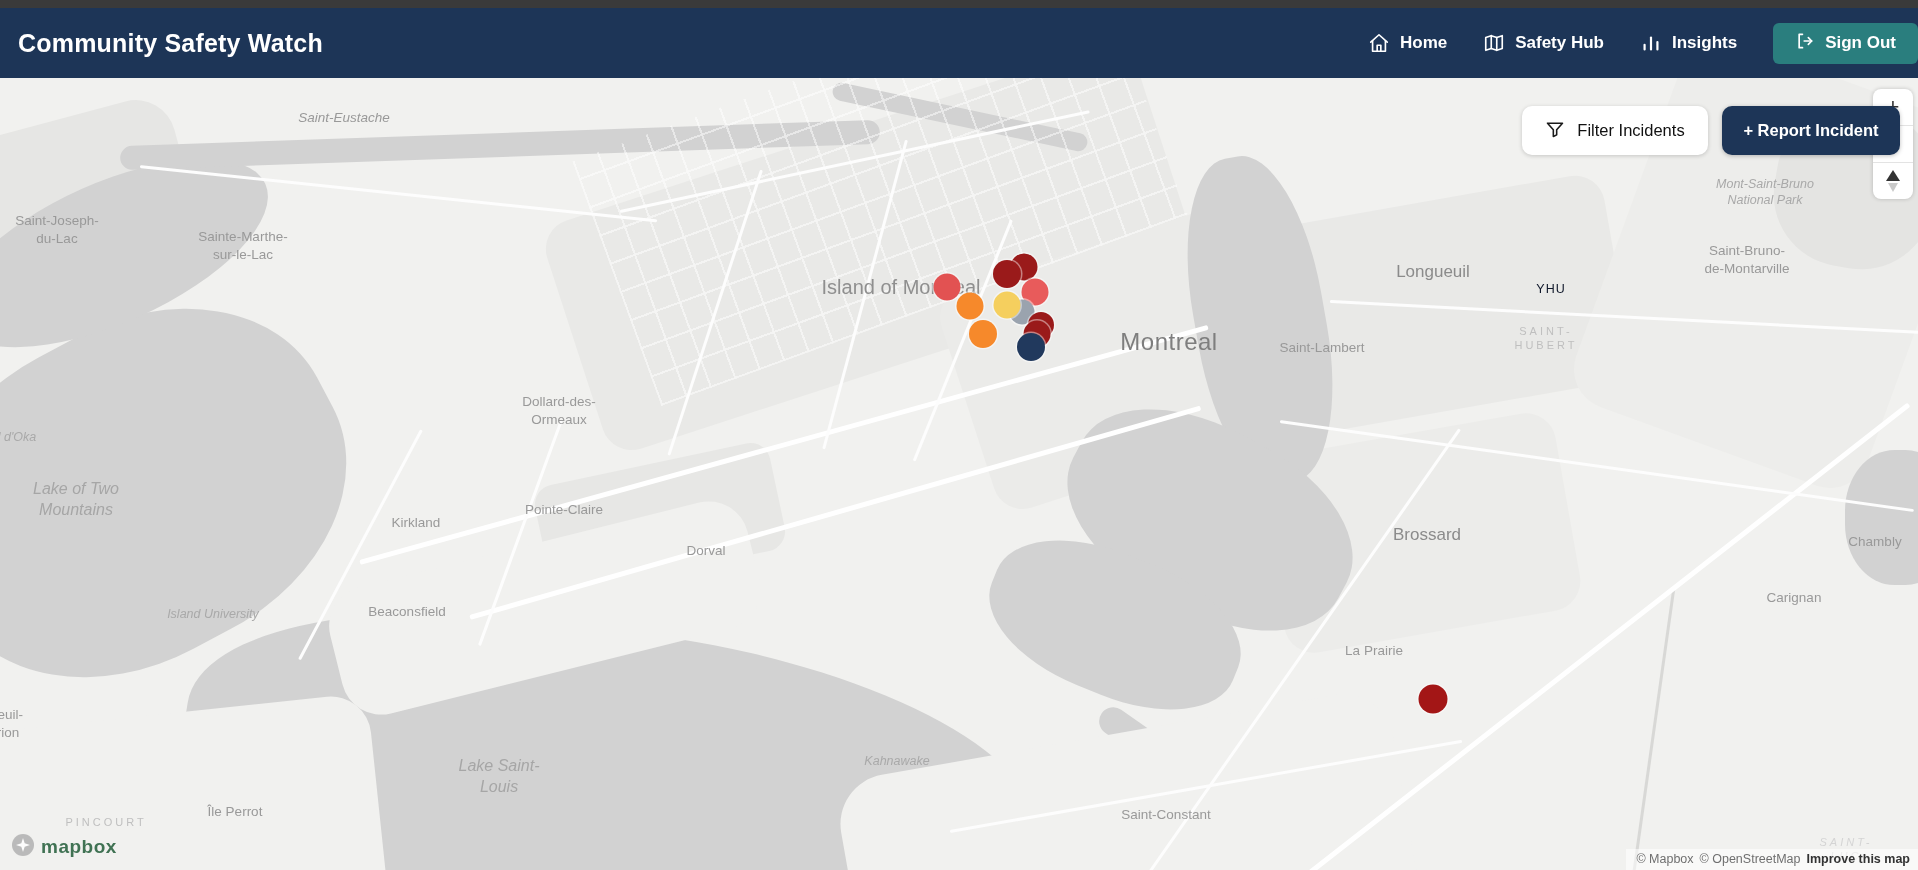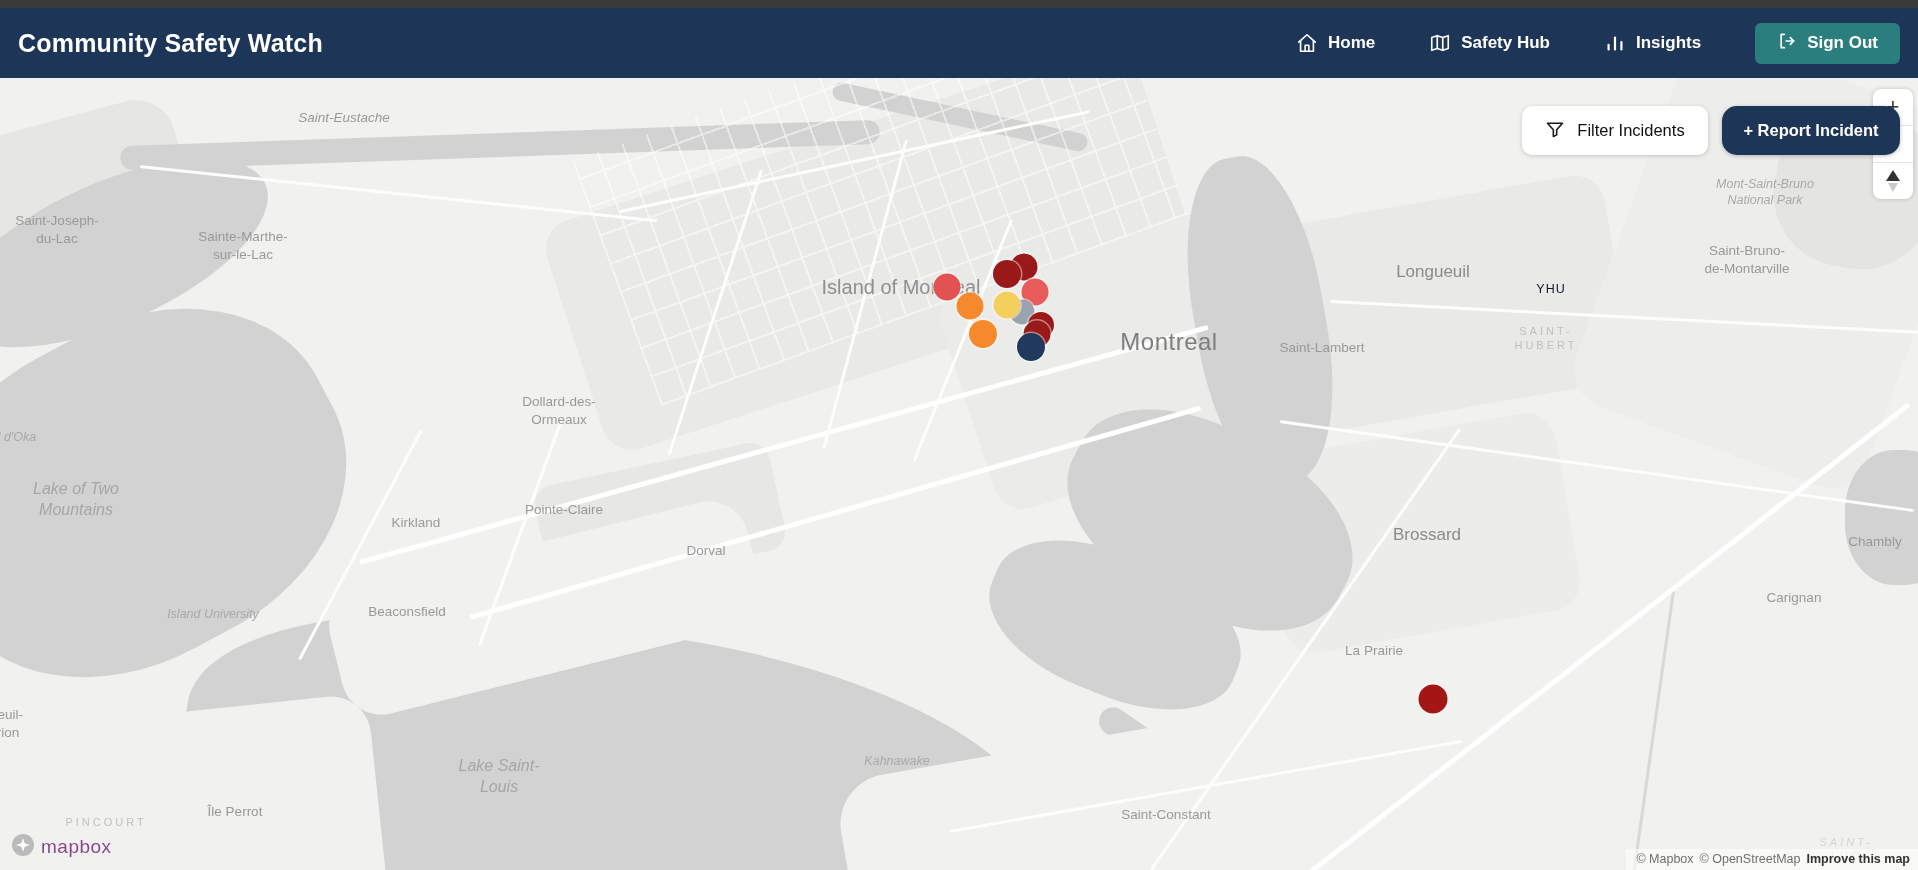--- a/index.html
+++ b/index.html
@@ -4,21 +4,21 @@
 <style>
   * { margin:0; padding:0; box-sizing:border-box; }
   html,body { width:1918px; height:870px; overflow:hidden; background:#fff;
               font-family:"Liberation Sans", sans-serif; }
 
   
   .top-strip { position:absolute; top:0; left:0; width:1918px; height:8px; background:#3a3a3a; z-index:100; }
   .app-header { position:absolute; top:8px; left:0; width:1918px; height:70px; background:#1d3557;
                 display:flex; align-items:center; z-index:100; }
   .app-title { color:#fff; font-size:25px; font-weight:bold; margin-left:18px; letter-spacing:.2px; }
-  .nav { margin-left:auto; display:flex; align-items:center; gap:54px; padding-right:18px; }
+  .nav { margin-left:auto; display:flex; align-items:center; gap:36px; }
   .nav-item { display:flex; align-items:center; gap:10px; color:#fff; font-size:17px; font-weight:600; cursor:pointer; }
   .nav-item svg { display:block; }
   .signout-btn { display:flex; align-items:center; gap:10px; background:#2a7e7e; color:#fff;
                  font-size:17px; font-weight:600; border:none; border-radius:6px;
                  padding:10px 22px; cursor:pointer; height:41px; }
 
   
   .map { position:absolute; top:78px; left:0; width:1918px; height:792px; background:#f1f1ef; overflow:hidden; }
   .shape { position:absolute; }
   .water { background:#d2d2d2; }
@@ -47,38 +47,38 @@
 
   .marker { position:absolute; border-radius:50%; transform:translate(-50%,-50%);
             box-shadow:0 0 0 1.5px rgba(255,255,255,.45); z-index:30; cursor:pointer; }
 
   
   .filter-btn { position:absolute; left:1522px; top:28px; width:186px; height:49px; z-index:60;
                 background:#fff; border:none; border-radius:10px; box-shadow:0 1px 4px rgba(0,0,0,.18);
                 display:flex; align-items:center; justify-content:center; gap:12px;
                 font-size:16.5px; color:#111; font-family:"Liberation Sans",sans-serif; cursor:pointer; }
   .report-btn { position:absolute; left:1722px; top:28px; width:178px; height:49px; z-index:60;
-                background:#1d3557; border:none; border-radius:15px; box-shadow:0 1px 4px rgba(0,0,0,.25);
+                background:#1d3557; border:none; border-radius:10px; box-shadow:0 1px 4px rgba(0,0,0,.25);
                 display:flex; align-items:center; justify-content:center;
                 font-size:16.5px; font-weight:bold; color:#fff; font-family:"Liberation Sans",sans-serif; cursor:pointer; }
   .nav-ctrl { position:absolute; left:1873px; top:11px; width:40px; height:110px; z-index:50;
               background:#fff; border-radius:8px; box-shadow:0 0 4px rgba(0,0,0,.2);
               display:flex; flex-direction:column; }
   .nav-ctrl .ctrl-btn { flex:1; display:flex; align-items:center; justify-content:center;
                         font-size:22px; color:#333; cursor:pointer; background:transparent; border:none; }
   .nav-ctrl .ctrl-btn + .ctrl-btn { border-top:1px solid #e3e3e3; }
   .compass { display:flex; flex-direction:column; align-items:center; }
   .tri-up { width:0; height:0; border-left:7px solid transparent; border-right:7px solid transparent;
             border-bottom:11px solid #333; }
   .tri-down { width:0; height:0; border-left:5px solid transparent; border-right:5px solid transparent;
               border-top:9px solid #c9c9c9; margin-top:2px; }
 
   .mapbox-logo { position:absolute; left:10px; bottom:8px; display:flex; align-items:center; gap:5px;
                  z-index:40; cursor:pointer; }
-  .mapbox-logo .word { font-size:19px; font-weight:normal; color:#701a75; opacity:.8; letter-spacing:.5px; }
+  .mapbox-logo .word { font-size:19px; font-weight:bold; color:#14532d; opacity:.8; letter-spacing:.5px; }
   .attribution { position:absolute; right:0; bottom:0; z-index:40; background:rgba(255,255,255,.55);
                  padding:3px 8px 4px 10px; font-size:12.5px; color:#6f6f6f; display:flex; gap:6px; align-items:center; }
   .attribution .improve { font-weight:bold; color:#333; cursor:pointer; }
   .attribution a { cursor:pointer; }
 </style>
 </head>
 <body>
 
 <div class="top-strip"></div>
 <div class="app-header">

